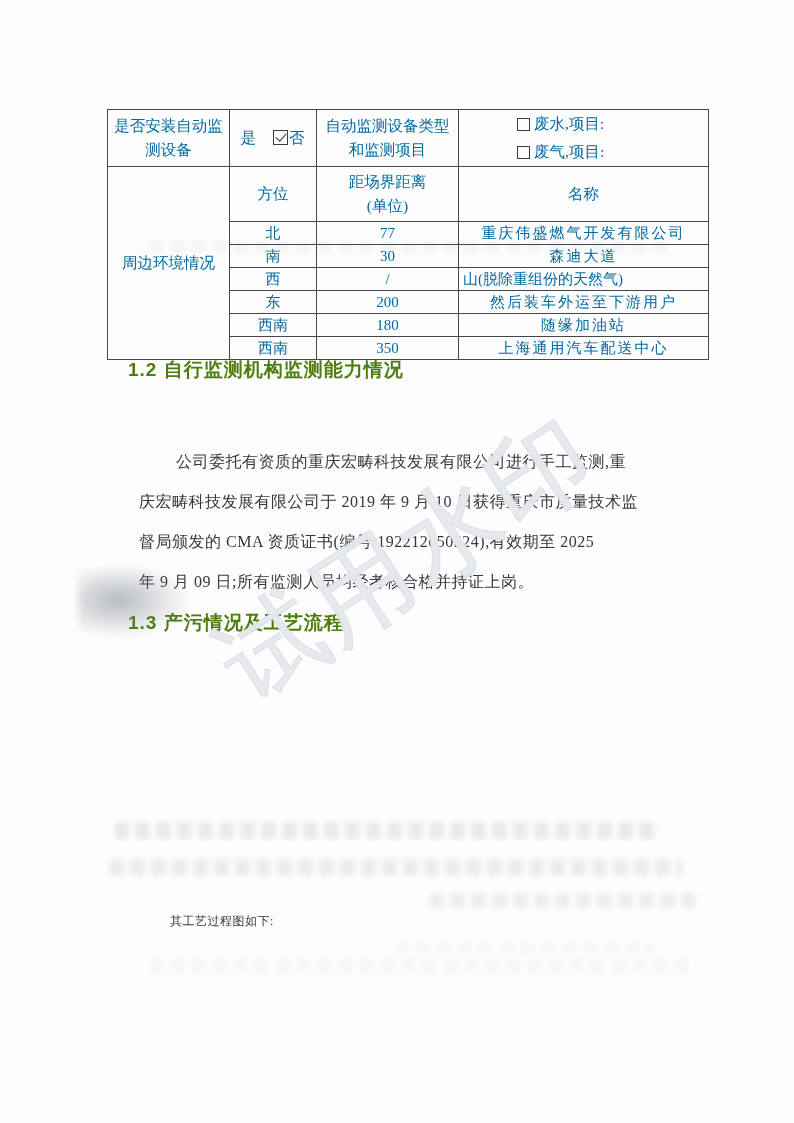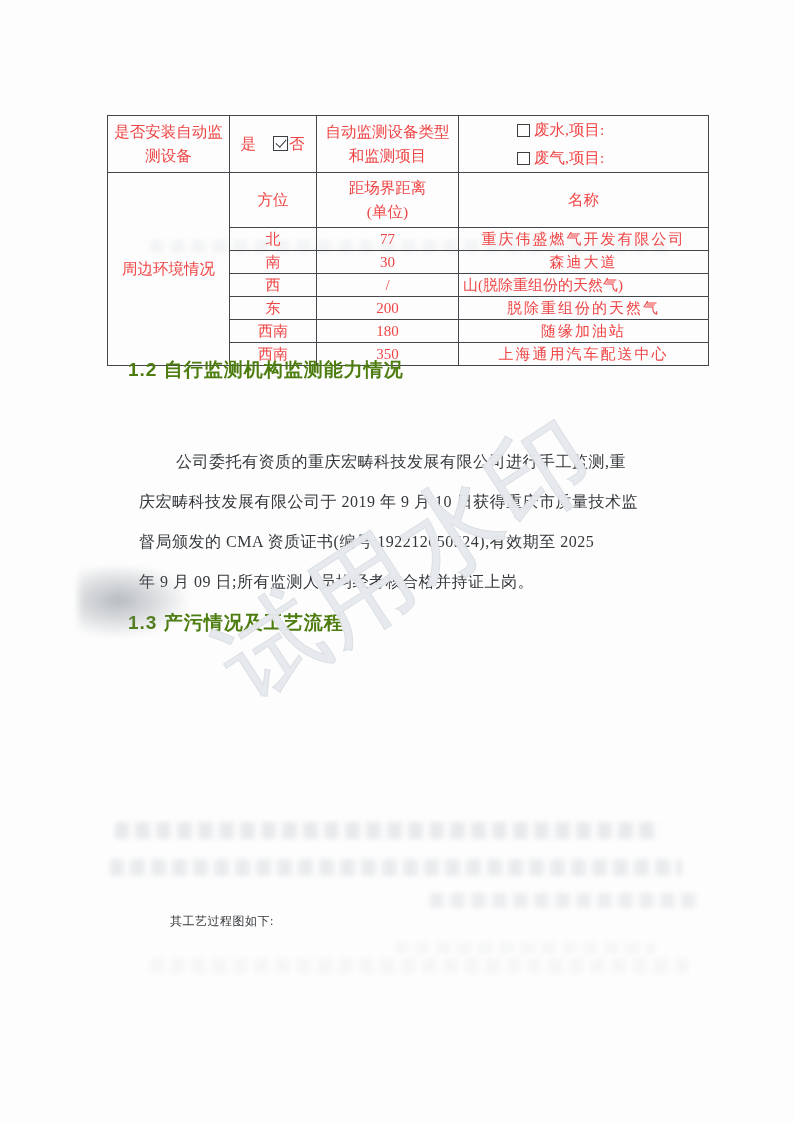--- a/index.html
+++ b/index.html
@@ -6,23 +6,23 @@
   html,body { background:#ffffff; }
   .page {
     position:relative; width:794px; height:1123px; margin:0 auto;
     background:#fdfdfd; overflow:hidden;
     font-family:"Liberation Serif","DejaVu Serif",serif;
     color:#34383c;
   }
 
   
   .doc-table {
-    position:absolute; left:107px; top:115px; width:601px;
+    position:absolute; left:107px; top:109px; width:601px;
     border-collapse:collapse; table-layout:fixed; z-index:2;
-    font-size:15px; color:#ef4444;
+    font-size:15px; color:#0369a1;
   }
   .doc-table td {
     border:1.5px solid #43474c; text-align:center; vertical-align:middle;
     padding:0 2px; overflow:hidden;
   }
   .r-head1 { height:57px; }
   .r-head1 td { font-size:15.5px; line-height:1.55; }
   .r-head2 { height:55px; }
   .r-head2 td { font-size:15.5px; line-height:1.55; }
   .doc-table tr.data-row { height:23px; }
@@ -148,21 +148,21 @@
           <td class="c2">森迪大道</td>
         </tr>
         <tr class="data-row left-name">
           <td class="c0">西</td>
           <td class="c1">/</td>
           <td class="c2">山(脱除重组份的天然气)</td>
         </tr>
         <tr class="data-row">
           <td class="c0">东</td>
           <td class="c1">200</td>
-          <td class="c2">脱除重组份的天然气</td>
+          <td class="c2">然后装车外运至下游用户</td>
         </tr>
         <tr class="data-row">
           <td class="c0">西南</td>
           <td class="c1">180</td>
           <td class="c2">随缘加油站</td>
         </tr>
         <tr class="data-row">
           <td class="c0">西南</td>
           <td class="c1">350</td>
           <td class="c2">上海通用汽车配送中心</td>

